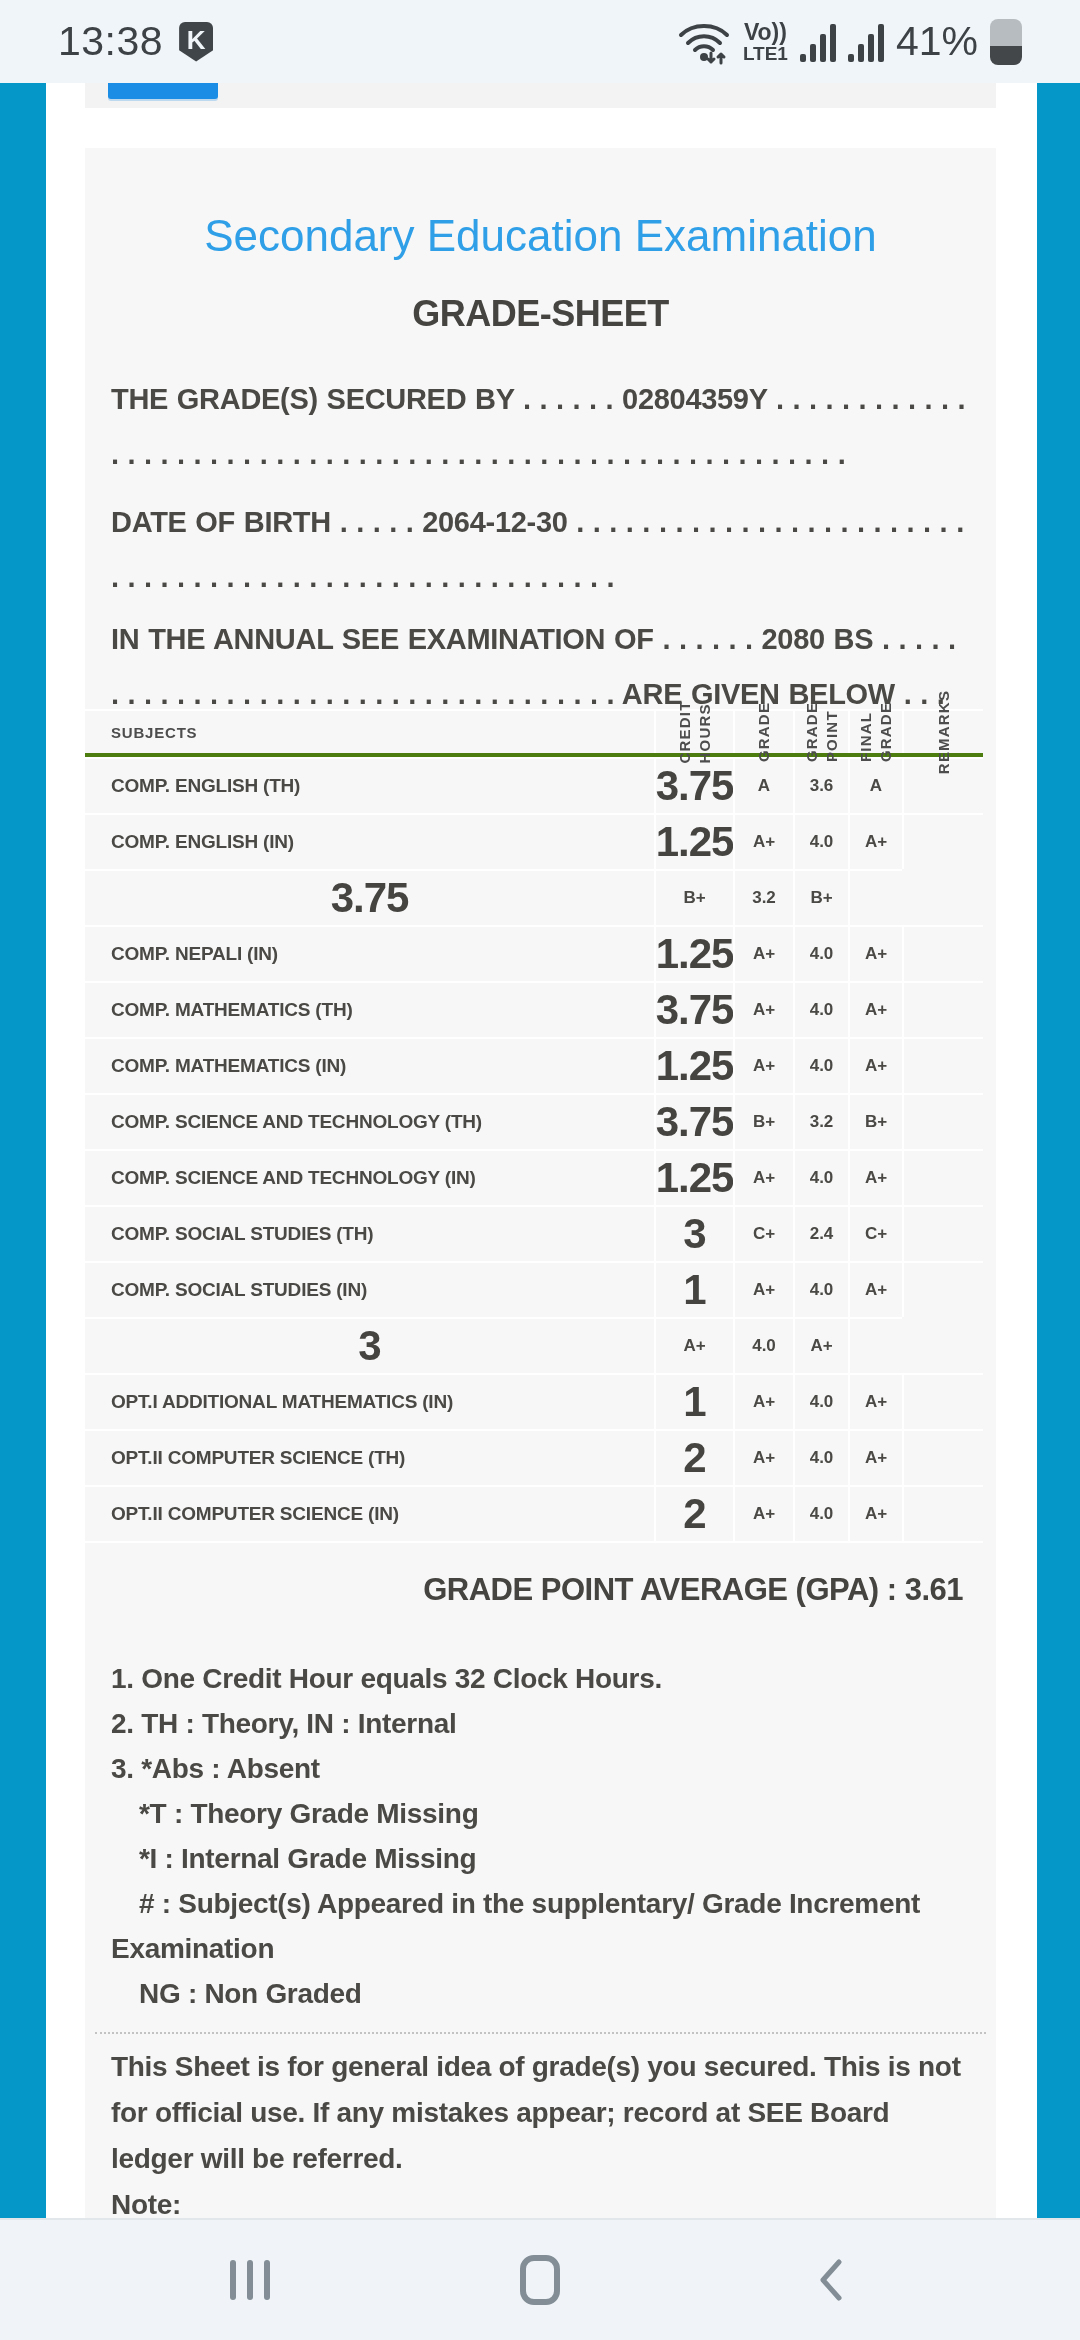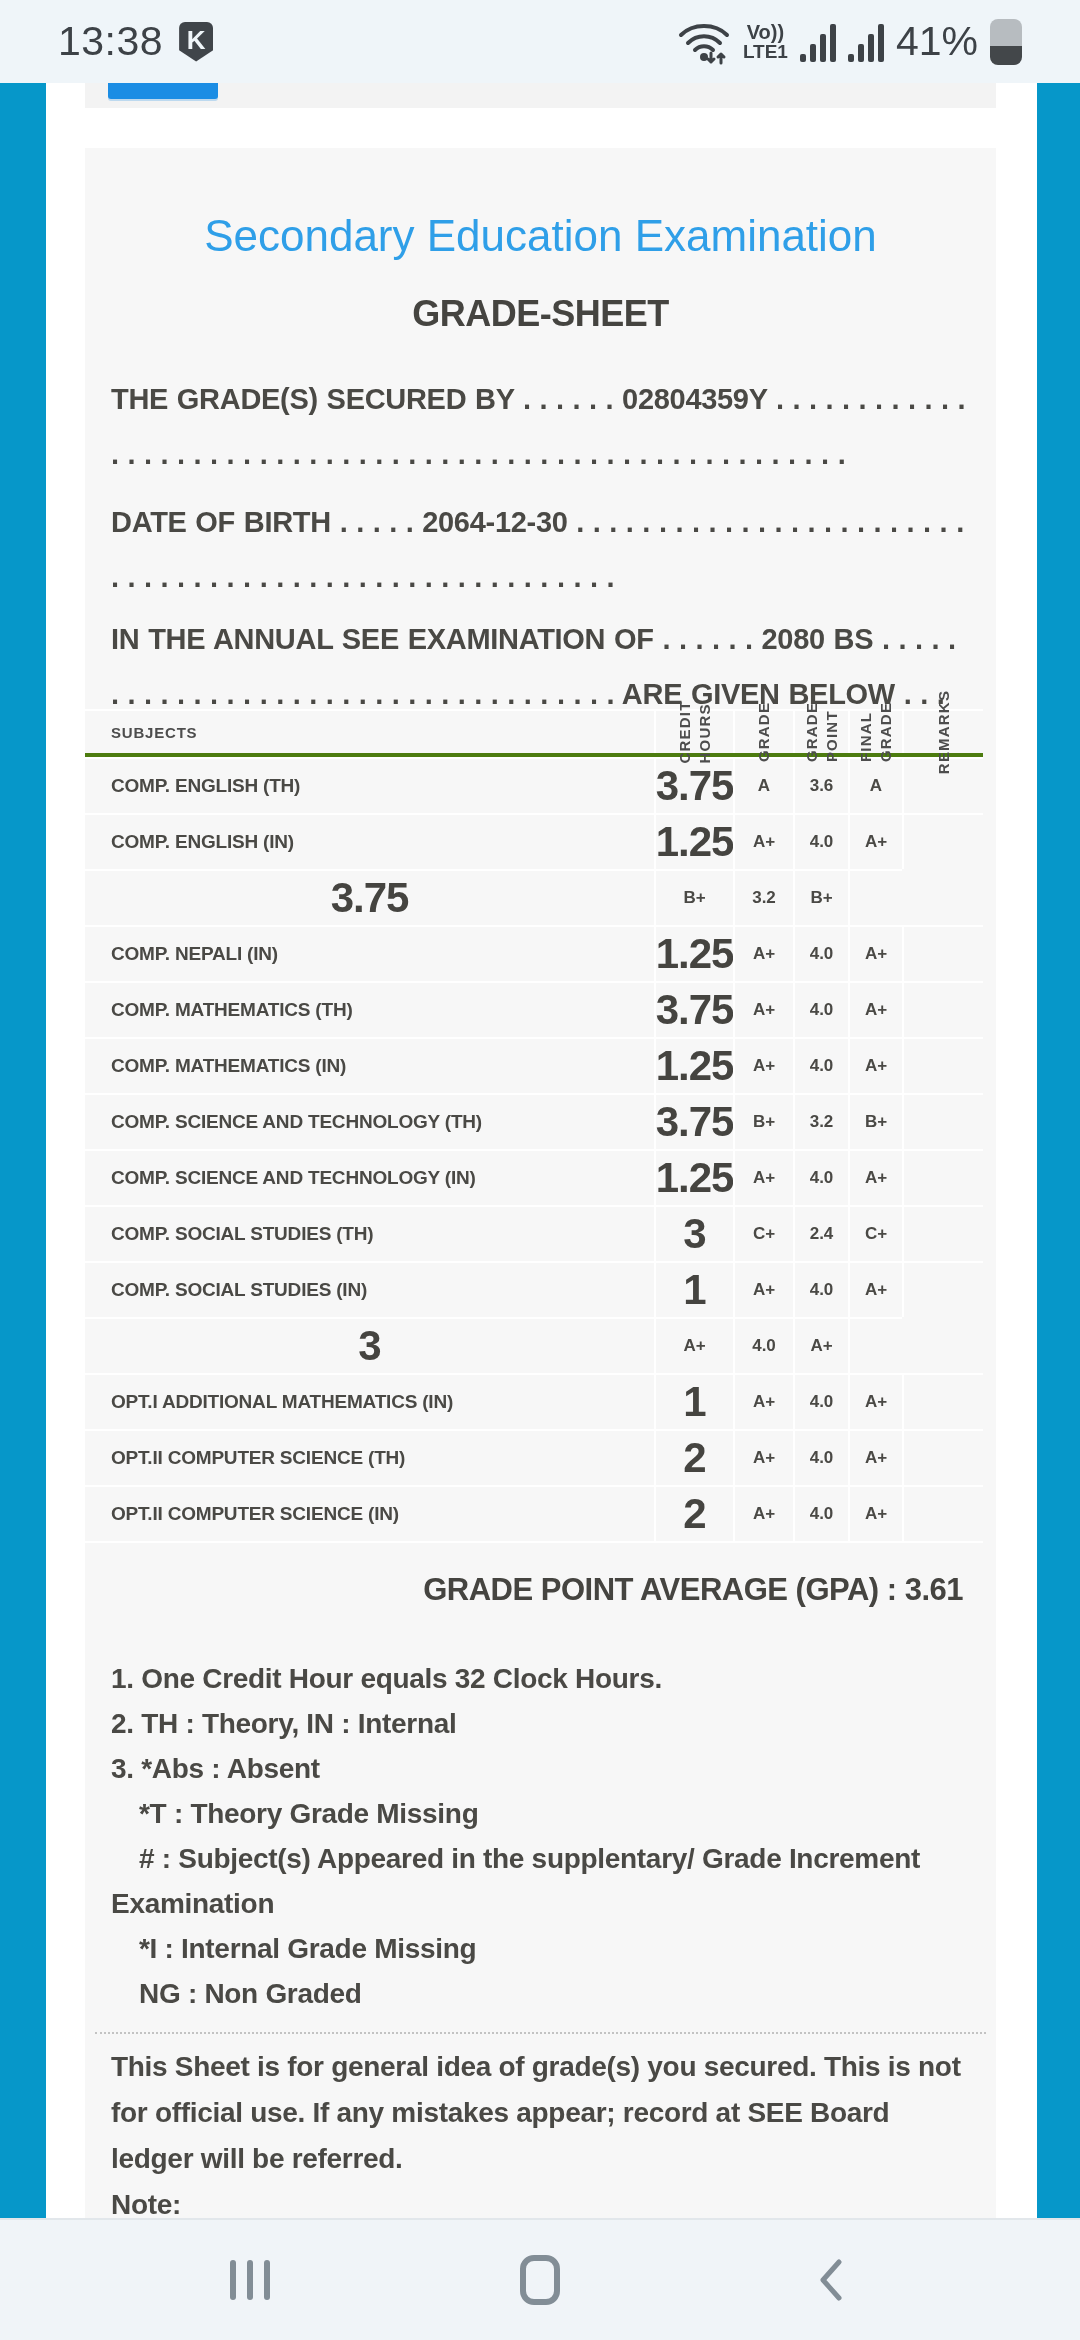--- a/index.html
+++ b/index.html
@@ -9,21 +9,21 @@
   
   .statusbar{position:absolute;top:0;left:0;width:1080px;height:83px;background:#eff5f9;
              display:flex;align-items:center;justify-content:space-between;padding:0 58px;box-sizing:border-box;}
   .sb-left{display:flex;align-items:center;gap:16px;}
   .sb-time{font-size:41px;color:#3d4247;letter-spacing:0.5px;}
   .kbadge{width:34px;height:40px;background:#40454a;border-radius:6px 6px 8px 8px;position:relative;
           clip-path:polygon(0 0,100% 0,100% 72%,50% 100%,0 72%);display:flex;align-items:center;justify-content:center;}
   .kbadge span{color:#eff5f9;font-weight:bold;font-size:26px;line-height:1;margin-top:-4px;}
   .sb-right{display:flex;align-items:center;gap:12px;}
   .volte{display:flex;flex-direction:column;align-items:center;line-height:1;color:#3d4247;}
-  .volte .l1{font-size:20px;font-weight:bold;}
+  .volte .l1{font-size:23px;font-weight:bold;}
   .volte .l2{font-size:19px;font-weight:bold;}
   .sigbars{display:flex;align-items:flex-end;gap:4px;height:40px;}
   .sigbars i{display:block;width:6px;background:#3d4247;border-radius:2px;}
   .sb-batt-pct{font-size:41px;color:#3d4247;}
   .battery{width:32px;height:46px;border-radius:8px;overflow:hidden;display:flex;flex-direction:column;}
   .battery .top{flex:0 0 60%;background:#b7bcc0;}
   .battery .bot{flex:1;background:#43474a;}
 
   
   .webview{position:absolute;top:83px;left:0;width:1080px;height:2135px;background:#ffffff;overflow:hidden;}
@@ -292,22 +292,22 @@
 
       <div class="gparow">
         <span class="gpa-text">GRADE POINT AVERAGE (GPA) : 3.61</span>
       </div>
 
       <div class="notes" id="notes-list">
           <div class="note-line">1. One Credit Hour equals 32 Clock Hours.</div>
           <div class="note-line">2. TH : Theory, IN : Internal</div>
           <div class="note-line">3. *Abs : Absent</div>
           <div class="note-line indent">*T : Theory Grade Missing</div>
+          <div class="note-line indent">*I : Internal Grade Missing</div>
           <div class="note-line indent"># : Subject(s) Appeared in the supplentary/ Grade Increment Examination</div>
-          <div class="note-line indent">*I : Internal Grade Missing</div>
           <div class="note-line indent">NG : Non Graded</div>
         </div>
 
       <div class="dotted-div"></div>
 
       <div class="noteblock">
         <div>This Sheet is for general idea of grade(s) you secured. This is not for official use. If any mistakes appear; record at SEE Board ledger will be referred.</div>
         <div>Note:</div>
       </div>
     </div>

